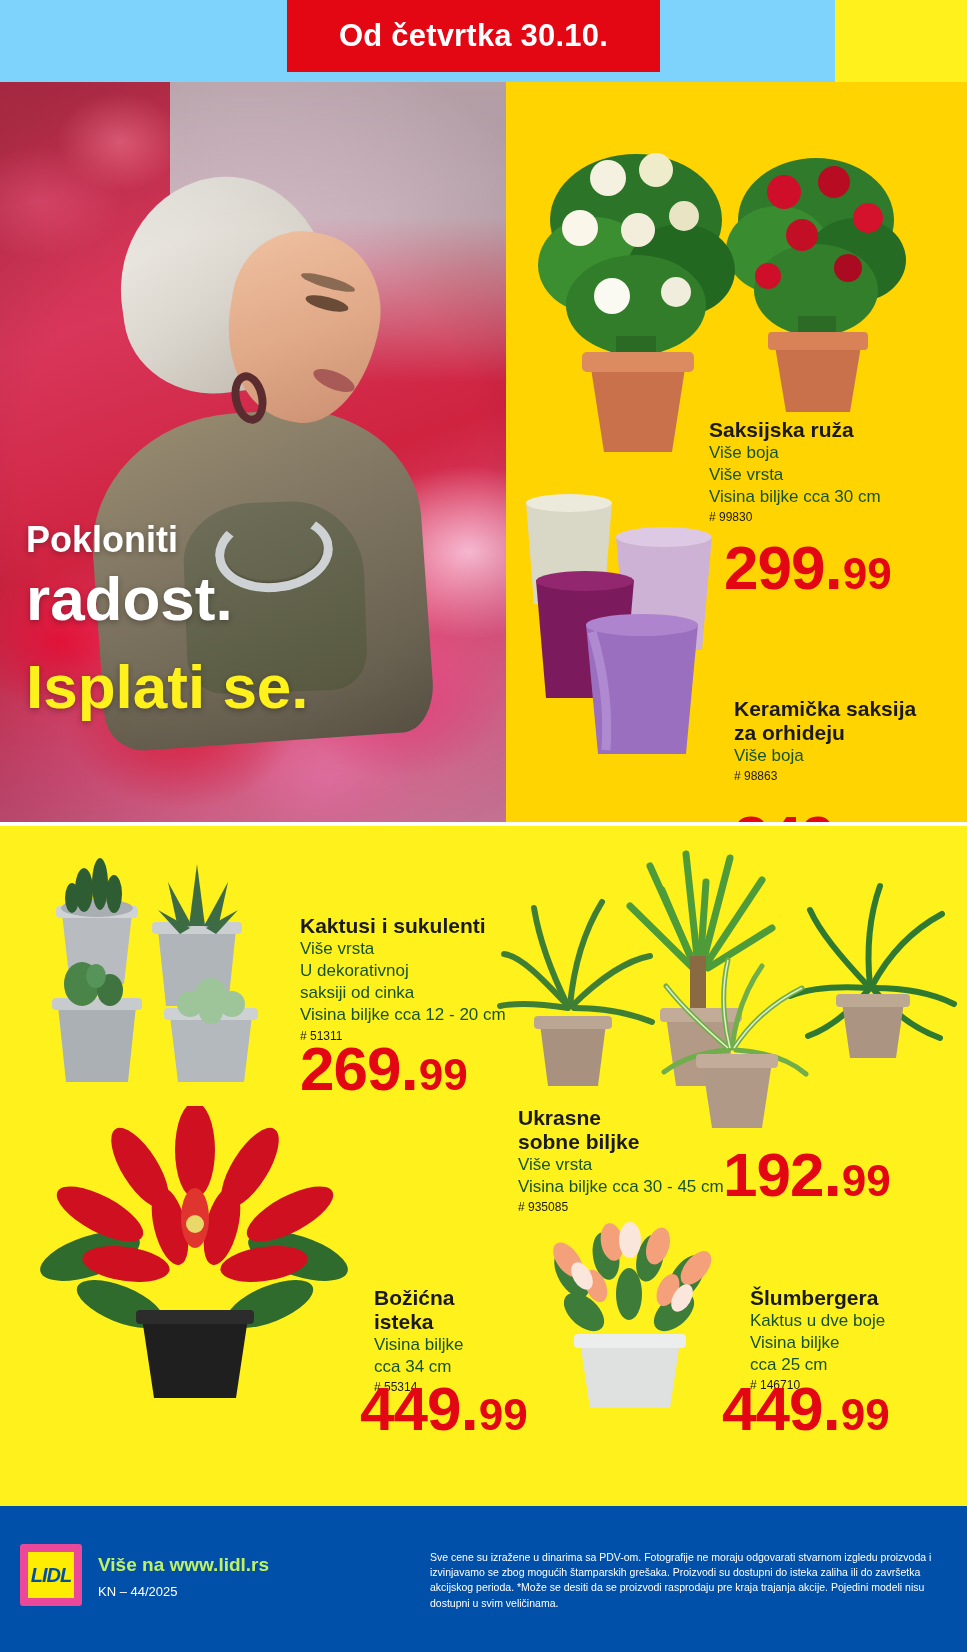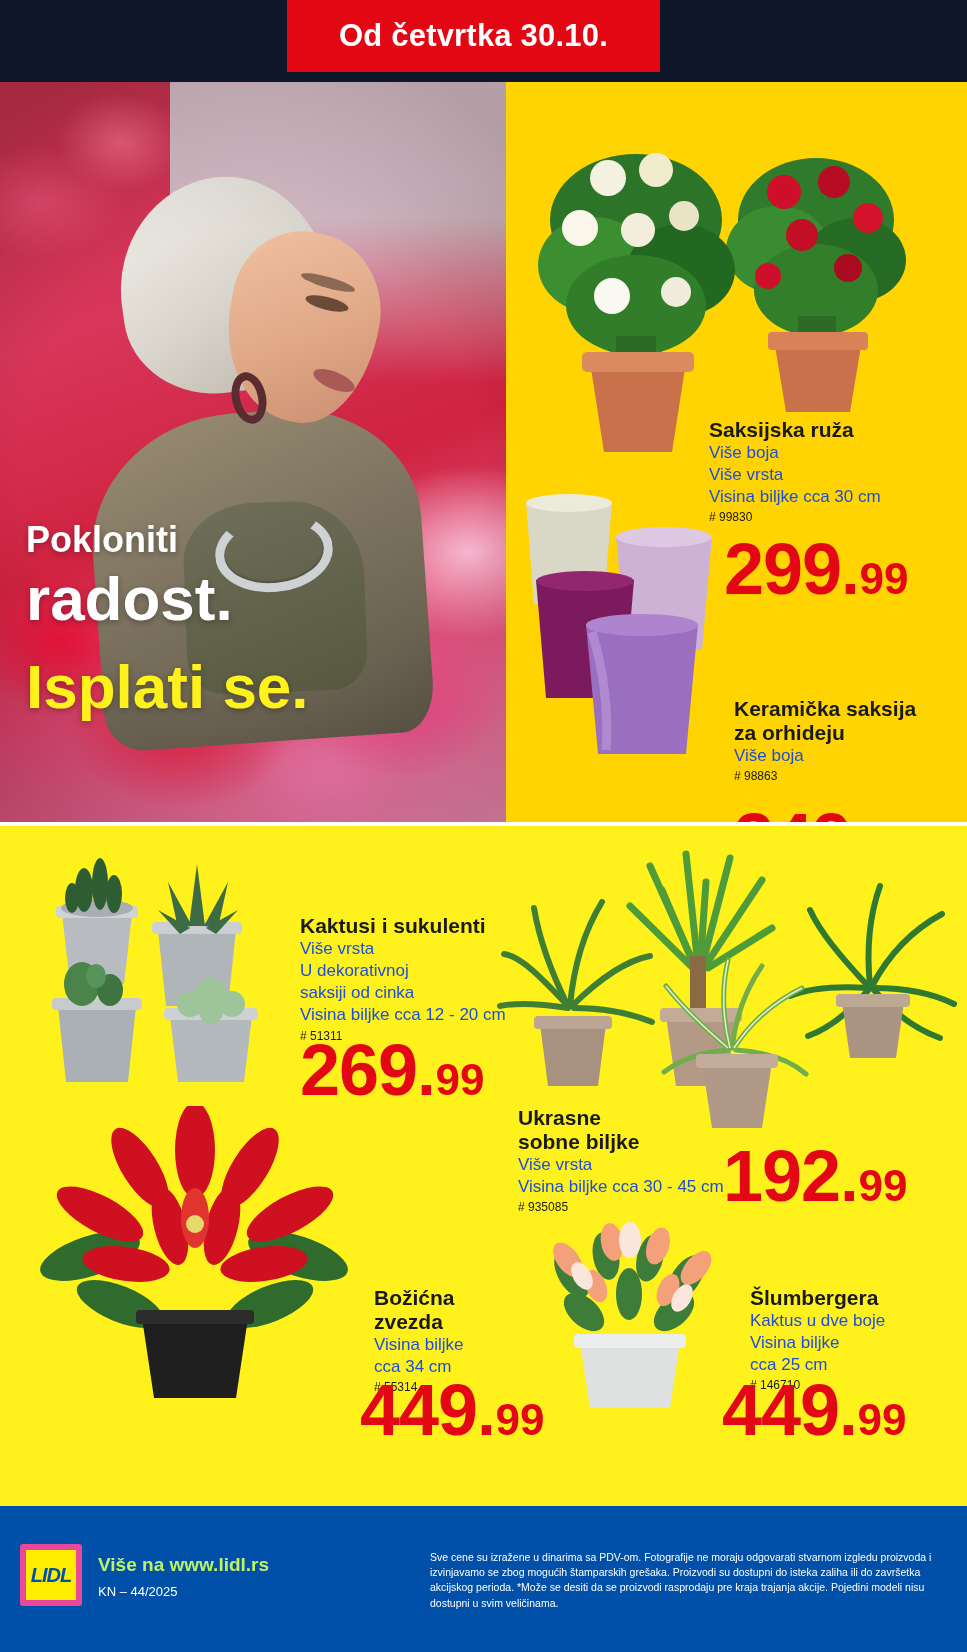--- a/index.html
+++ b/index.html
@@ -14,23 +14,23 @@
     position: relative;
     width: 967px;
     height: 1652px;
     background: #fff21c;
   }
 
   
   .top-banner {
     position: absolute;
     left: 0; top: 0;
-    width: 967px;
+    width: 835px;
     height: 82px;
-    background: #0f172a;
+    background: #7dd3fc;
   }
   .banner-tag {
     position: absolute;
     left: 287px; top: 0;
     width: 373px;
     height: 72px;
     background: #e30613;
     display: flex;
     align-items: center;
     justify-content: center;
@@ -164,30 +164,30 @@
     text-shadow: 0 2px 6px rgba(0,0,0,.3);
   }
 
   
   .hero-right { position: absolute; left: 506px; top: 0; width: 461px; height: 740px; }
 
   .roses-img { position: absolute; left: 10px; top: 18px; width: 400px; height: 370px; }
   .pots-img  { position: absolute; left: 10px; top: 410px; width: 380px; height: 270px; }
 
   .pd-title { font-size: 21px; font-weight: bold; color: #1a1a1a; line-height: 1.15; }
-  .pd-line  { font-size: 17px; color: #1d4ed8; line-height: 1.3; }
+  .pd-line  { font-size: 17px; color: #14532d; line-height: 1.3; }
   .pd-art   { font-size: 12px; color: #1a1a1a; line-height: 1.6; }
 
   .price {
     color: #e30613;
     font-weight: bold;
     line-height: .9;
     white-space: nowrap;
   }
-  .price .int { font-size: 72px; letter-spacing: -1px; text-align: center; }
+  .price .int { font-size: 62px; letter-spacing: -1px; text-align: center; }
   .price .dot { font-size: 66px; }
   .price .dec { font-size: 44px; }
 
   .roses-text { position: absolute; left: 203px; top: 336px; width: 250px; }
   .roses-price { position: absolute; left: 218px; top: 455px; }
 
   .cer-text { position: absolute; left: 228px; top: 615px; width: 230px; }
   .cer-price { position: absolute; left: 228px; top: 725px; }
 
   
@@ -213,21 +213,21 @@
     width: 967px;
     height: 146px;
     background: #0050aa;
     color: #ffffff;
   }
   .lidl-logo {
     position: absolute;
     left: 20px; top: 38px;
     width: 62px; height: 62px;
     background: #ffed00;
-    border: 6px solid #ec4899;
+    border: 8px solid #ec4899;
     border-radius: 3px;
     display: flex; align-items: center; justify-content: center;
   }
   .lidl-logo span {
     color: #0050aa;
     font-size: 20px;
     font-weight: bold;
     font-style: italic;
     letter-spacing: -1px;
   }
@@ -537,21 +537,21 @@
           <ellipse cx="165" cy="112" rx="14" ry="30"></ellipse>
         </g>
         <circle cx="165" cy="118" r="9" fill="#e8d86a"></circle>
         <path d="M112 212 L218 212 L206 292 L124 292 Z" fill="#1f1f1f"></path>
         <rect x="106" y="204" width="118" height="14" rx="4" fill="#2c2c2c"></rect>
       </svg>
     </div>
 
     <div class="boz-text">
       <div class="pd-title">Božićna</div>
-      <div class="pd-title">zvezda</div>
+      <div class="pd-title">isteka</div>
       <div class="pd-line">Visina biljke</div>
       <div class="pd-line">cca 34 cm</div>
       <div class="pd-art"># 55314</div>
     </div>
     <div class="boz-price price">
       <span class="int">449</span><span class="dot">.</span><span class="dec">99</span>
     </div>
 
     <div class="slu-img">
       <svg viewBox="0 0 240 200" width="240" height="200">

